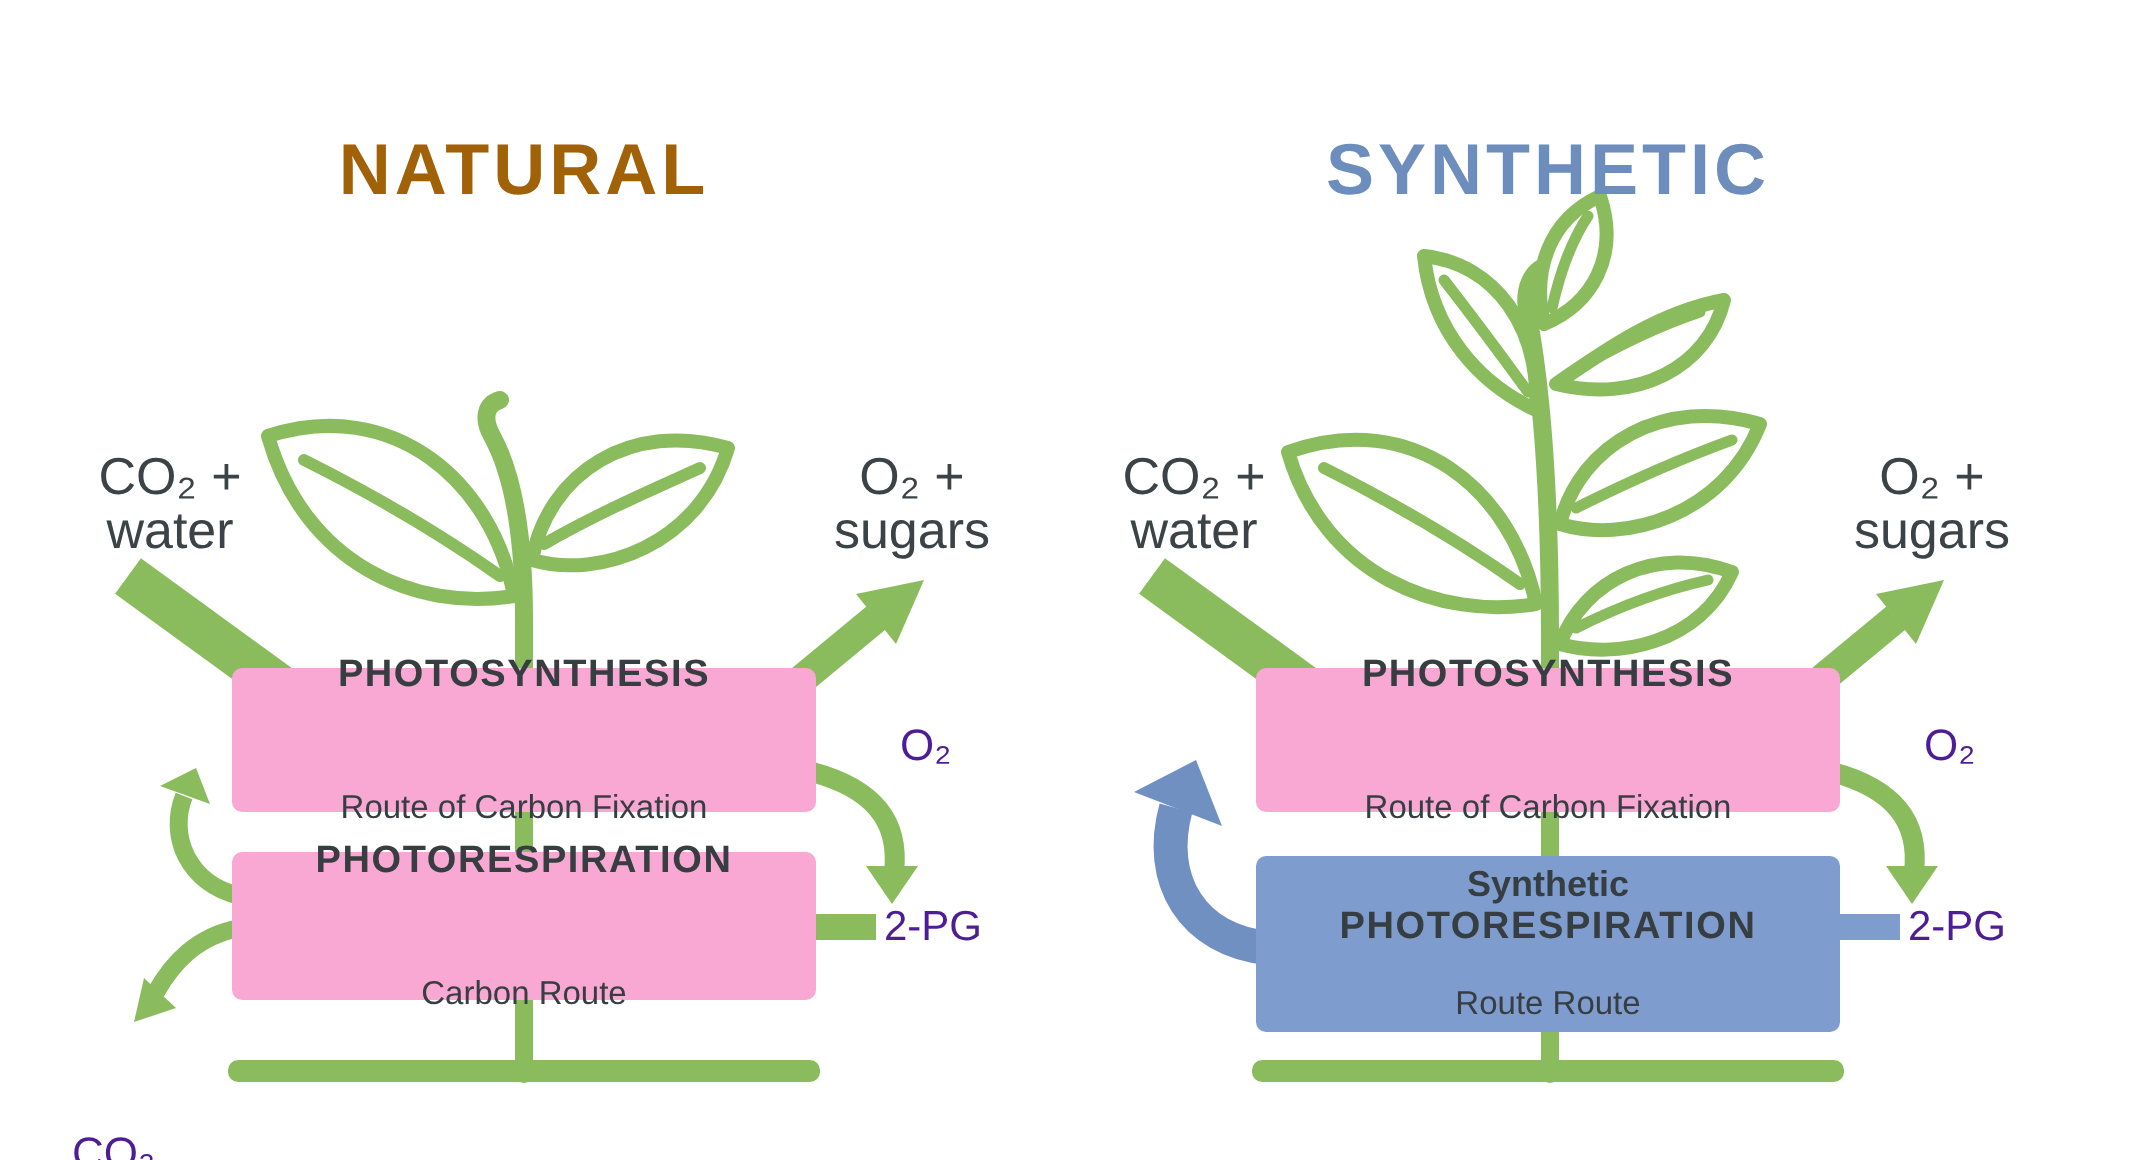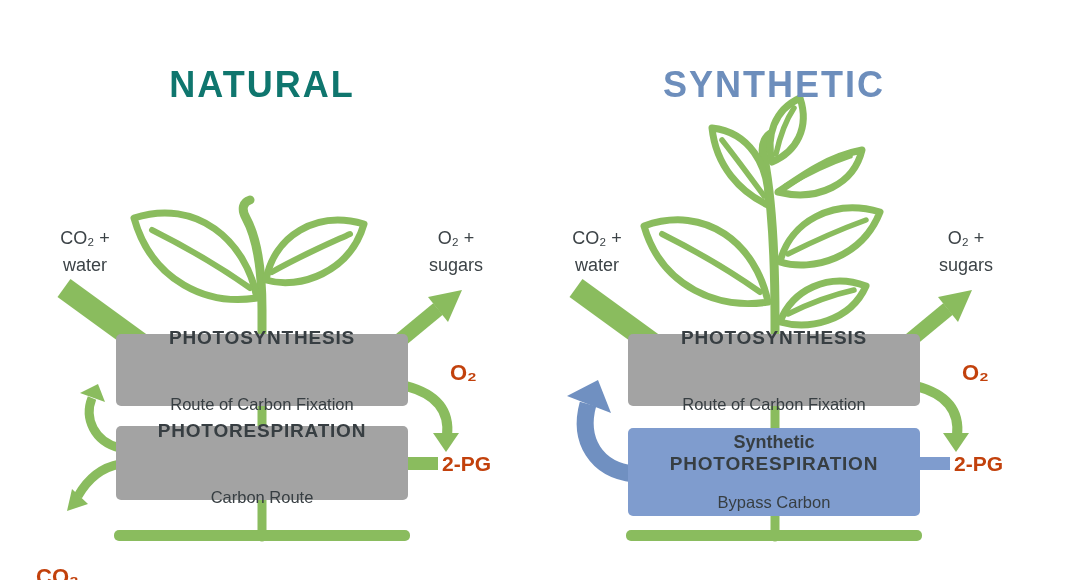--- a/index.html
+++ b/index.html
@@ -6,37 +6,37 @@
   .stage {
     position:relative; width:1068px; height:580px; overflow:hidden;
     font-family:"Liberation Sans", sans-serif; background:#ffffff;
   }
   .art { position:absolute; left:0; top:0; z-index:0; }
 
   .panel-title {
     position:absolute; z-index:1; width:340px; text-align:center;
     font-size:36px; font-weight:800; letter-spacing:2px;
   }
-  .panel-title.green { color:#0f766e; }
+  .panel-title.green { color:#a16207; }
   .panel-title.blue  { color:#6d8ebc; }
 
   .chem {
     position:absolute; z-index:1; text-align:center;
-    font-size:18px; line-height:27px; color:#3c4347; font-weight:500;
+    font-size:26px; line-height:27px; color:#3c4347; font-weight:500;
   }
   .chem-small {
-    position:absolute; z-index:1; font-size:22px; color:#c2410c; font-weight:700;
+    position:absolute; z-index:1; font-size:22px; color:#4c1d95; font-weight:400;
   }
 
   .box {
     position:absolute; z-index:1; border-radius:5px;
     display:flex; flex-direction:column; align-items:center; justify-content:center;
     color:#373e42; text-align:center;
   }
-  .box.green-box { background:#a3a3a3;gap:28px; }
+  .box.green-box { background:#f9a8d4;gap:28px; }
   .box.blue-box  { background:#7f9cce; }
   .box-title { font-size:19px; font-weight:700; letter-spacing:0.8px; }
   .box-line1 { font-size:18px; font-weight:700; }
   .box-sub   { font-size:16.5px; margin-top:18px; }
 </style>
 </head>
 <body>
 
 <div class="stage">
 
@@ -173,20 +173,20 @@
   </div>
 
   <div class="box green-box" style="left:628px; top:334px; width:292px; height:72px;">
     <div class="box-title">PHOTOSYNTHESIS</div>
     <div class="box-sub">Route of Carbon Fixation</div>
   </div>
 
   <div class="box blue-box" style="left:628px; top:428px; width:292px; height:88px;">
     <div class="box-line1">Synthetic</div>
     <div class="box-title">PHOTORESPIRATION</div>
-    <div class="box-sub">Bypass Carbon</div>
+    <div class="box-sub">Route Route</div>
   </div>
 
   <div class="chem-small" style="left:962px; top:360px;">O₂</div>
 
   <div class="chem-small" style="left:954px; top:452px; font-size:21px;">2-PG</div>
 
 </div>
 
 </body></html>

